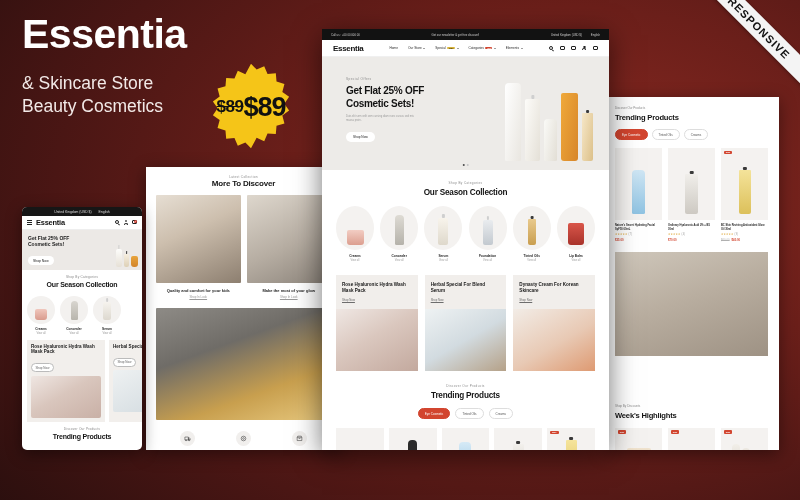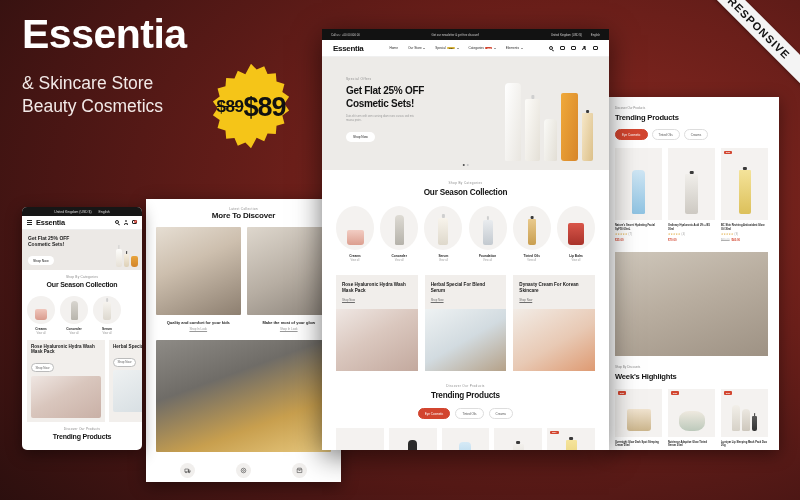--- a/index.html
+++ b/index.html
@@ -146,21 +146,21 @@
   .ph-promos { display: flex; gap: 4px; padding: 5px 5px 0; }
   .promo { background: #f2efec; padding: 4px; flex: 0 0 auto; width: 78px; }
   .promo-title { font-size: 4.6px; font-weight: 700; color: #1b1b1b; line-height: 1.25; }
   .promo-link { font-size: 3px; color: #666; margin-top: 2.5px; display: inline-block;
                 border: .5px solid #bbb; background:#fff; padding: 1.5px 3.5px; border-radius: 7px; }
   .promo-img { height: 42px; margin-top: 3px; border-radius: 2px; }
   .ph-foot { text-align: center; padding: 5px 0 0; }
 
   
   #discover {
-    left: 146px; top: 167px; width: 195px; height: 283px; z-index: 20; margin-top: 32px;
+    left: 146px; top: 167px; width: 195px; height: 283px; z-index: 20;
   }
   .dv-pad { padding: 8px 10px 0; }
   .dv-title { font-size: 8px; font-weight: 700; color: #141414; text-align: center; letter-spacing: -0.2px; }
   .dv-eyebrow { font-size: 3.2px; color: #8d8d8d; text-align: center; letter-spacing: .3px; }
   .dv-grid { display: flex; gap: 6px; margin-top: 7px; }
   .dv-cell { flex: 1; }
   .dv-img { height: 88px; border-radius: 1px; }
   .dv-cap { font-size: 4px; font-weight: 700; color: #1d1d1d; text-align: center; margin-top: 5px; }
   .dv-caplink { font-size: 3px; color: #999; text-align: center; margin-top: 2px; text-decoration: underline; }
   .dv-wide { height: 112px; margin-top: 9px; }
@@ -474,21 +474,21 @@
             <div class="sale-tag">Sale</div>
             <div class="dropper" style="width:12px;height:44px;background:linear-gradient(180deg,#f4e39a,#dcc05a);"></div>
           </div>
           <div class="rt-prod-n">BC Skin Reviving Antioxidant Glow Oil 30ml</div>
           <div class="stars"><span>★★★★★</span> <span class="cnt">(9)</span></div>
           <div class="dk-price"><span class="was">$60.00</span><span class="now">$40.00</span></div>
         </div>
       </div>
       <div class="rt-img-wide photo" style="background:linear-gradient(160deg,#cfc7bb 0%,#b9aea0 45%,#9e9284 100%);"></div>
     </div>
-    <div class="rt-sec" style="">
+    <div class="rt-sec" style="margin-top:39px;">
       <div class="rt-eyebrow">Shop By Discounts</div>
       <div class="rt-title">Week's Highlights</div>
       <div class="rt-prods">
         <div class="rt-prod">
           <div class="rt-prod-img" style="height:48px;">
             <div class="sale-tag">Sale</div>
             <div class="jar" style="width:24px;height:22px;background:linear-gradient(180deg,#f0e3cf,#cbb58c);"></div>
           </div>
           <div class="rt-prod-n">Overnight Glow Dark Spot Sleeping Cream 50ml</div>
 

